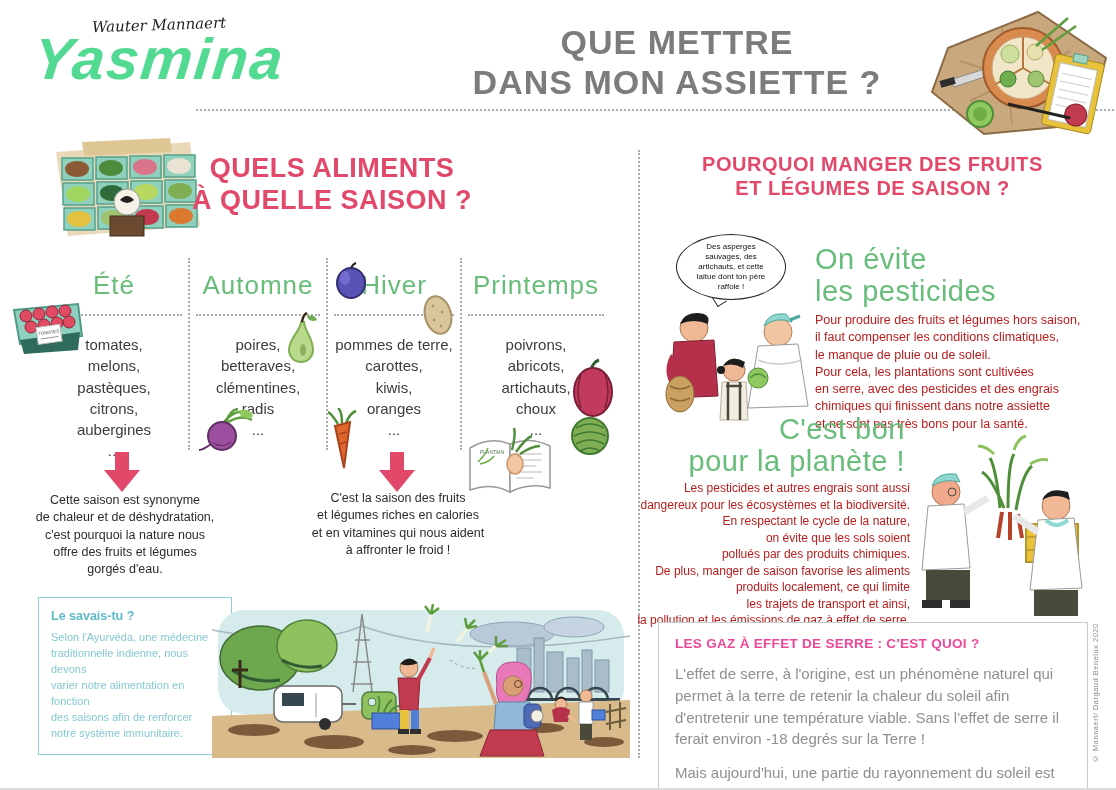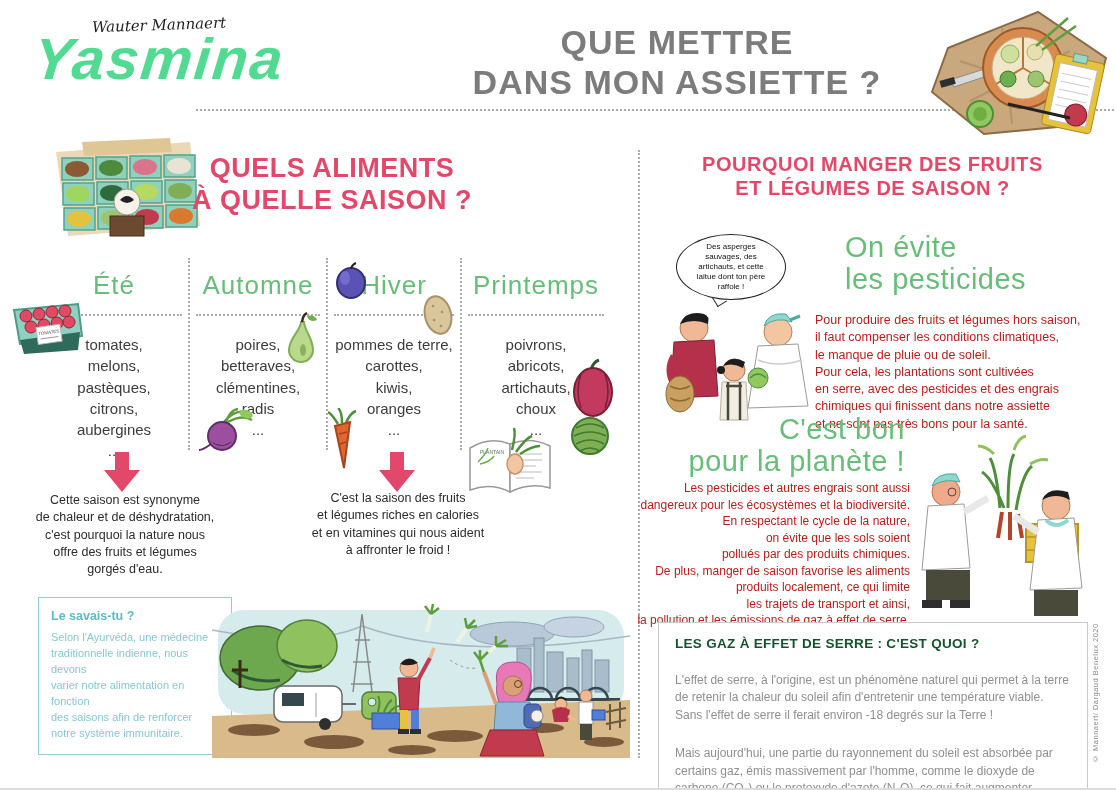--- a/index.html
+++ b/index.html
@@ -43,22 +43,22 @@
     font-size:20px;line-height:1.2;color:#e2486a;letter-spacing:.5px;}
   .sec-title{font-size:29px;line-height:1.1;color:#68bd7a;letter-spacing:.5px;}
   .sec-body{font-size:12.5px;line-height:1.38;color:#b91c1c;}
   .bubble{left:14px;top:0;width:108px;height:64px;background:#fff;border:1.5px solid #222;
     border-radius:50%;display:flex;align-items:center;justify-content:center;
     font-size:8px;line-height:1.25;text-align:center;color:#111;z-index:3;}
   .bubble-tail{left:52px;top:60px;width:10px;height:10px;background:#fff;
     border-right:1.5px solid #222;border-bottom:1.5px solid #222;transform:rotate(58deg);z-index:2;}
   .gas-box{left:658px;top:622px;width:430px;box-sizing:border-box;background:#fff;
     border:1px solid #c9c9c9;padding:13px 16px 12px 16px;}
-  .gas-title{font-size:13.5px;font-weight:bold;color:#14532d;letter-spacing:.3px;}
-  .gas-para{font-size:12px;line-height:1.45;color:#8f8f8f;margin-top:21px;}
+  .gas-title{font-size:13.5px;font-weight:bold;color:#ec4899;letter-spacing:.3px;}
+  .gas-para{font-size:15px;line-height:1.45;color:#8f8f8f;margin-top:12px;}
   .copyright{left:1091px;top:598px;writing-mode:vertical-rl;transform:rotate(180deg);
     font-size:7.5px;color:#8a8a8a;letter-spacing:.5px;height:165px;text-align:left;}
 </style>
 </head>
 <body>
 
 <div id="poster">
 
   <div class="abs author-sig">Wauter Mannaert</div>
   <div class="abs logo">Yasmina</div>
@@ -395,21 +395,21 @@
         <path d="M102,40 q4,-14 22,-12 l6,8 q-16,-6 -28,4" fill="#8fd8d0" stroke="#4fa89e"></path>
         <path d="M128,34 l10,-4" stroke="#4fa89e" stroke-width="3"></path>
         <polygon points="96,60 136,58 146,120 86,122" fill="#ffffff" stroke="#9a9a9a"></polygon>
         <path d="M96,74 q20,8 44,0" stroke="#cccccc" stroke-width="1.5" fill="none"></path>
         <circle cx="96" cy="92" r="10" fill="#8fc95f" stroke="#4e8f3a"></circle>
         <path d="M88,92 q8,-8 16,0" stroke="#4e8f3a" stroke-width="1.5" fill="none"></path>
       </g>
     </svg>
   </div>
 
-  <div class="abs sec-title pre" style="left:815px;top:232px;margin-left:30px;">On évite
+  <div class="abs sec-title pre" style="left:815px;top:244px;">On évite
 les pesticides</div>
   <div class="abs sec-body pre" style="left:815px;top:312px;width:292px;">Pour produire des fruits et légumes hors saison,
 il faut compenser les conditions climatiques,
 le manque de pluie ou de soleil.
 Pour cela, les plantations sont cultivées
 en serre, avec des pesticides et des engrais
 chimiques qui finissent dans notre assiette
 et ne sont pas très bons pour la santé.</div>
 
   <div class="abs sec-title pre" style="left:655px;top:414px;width:250px;text-align:right;">C'est bon

